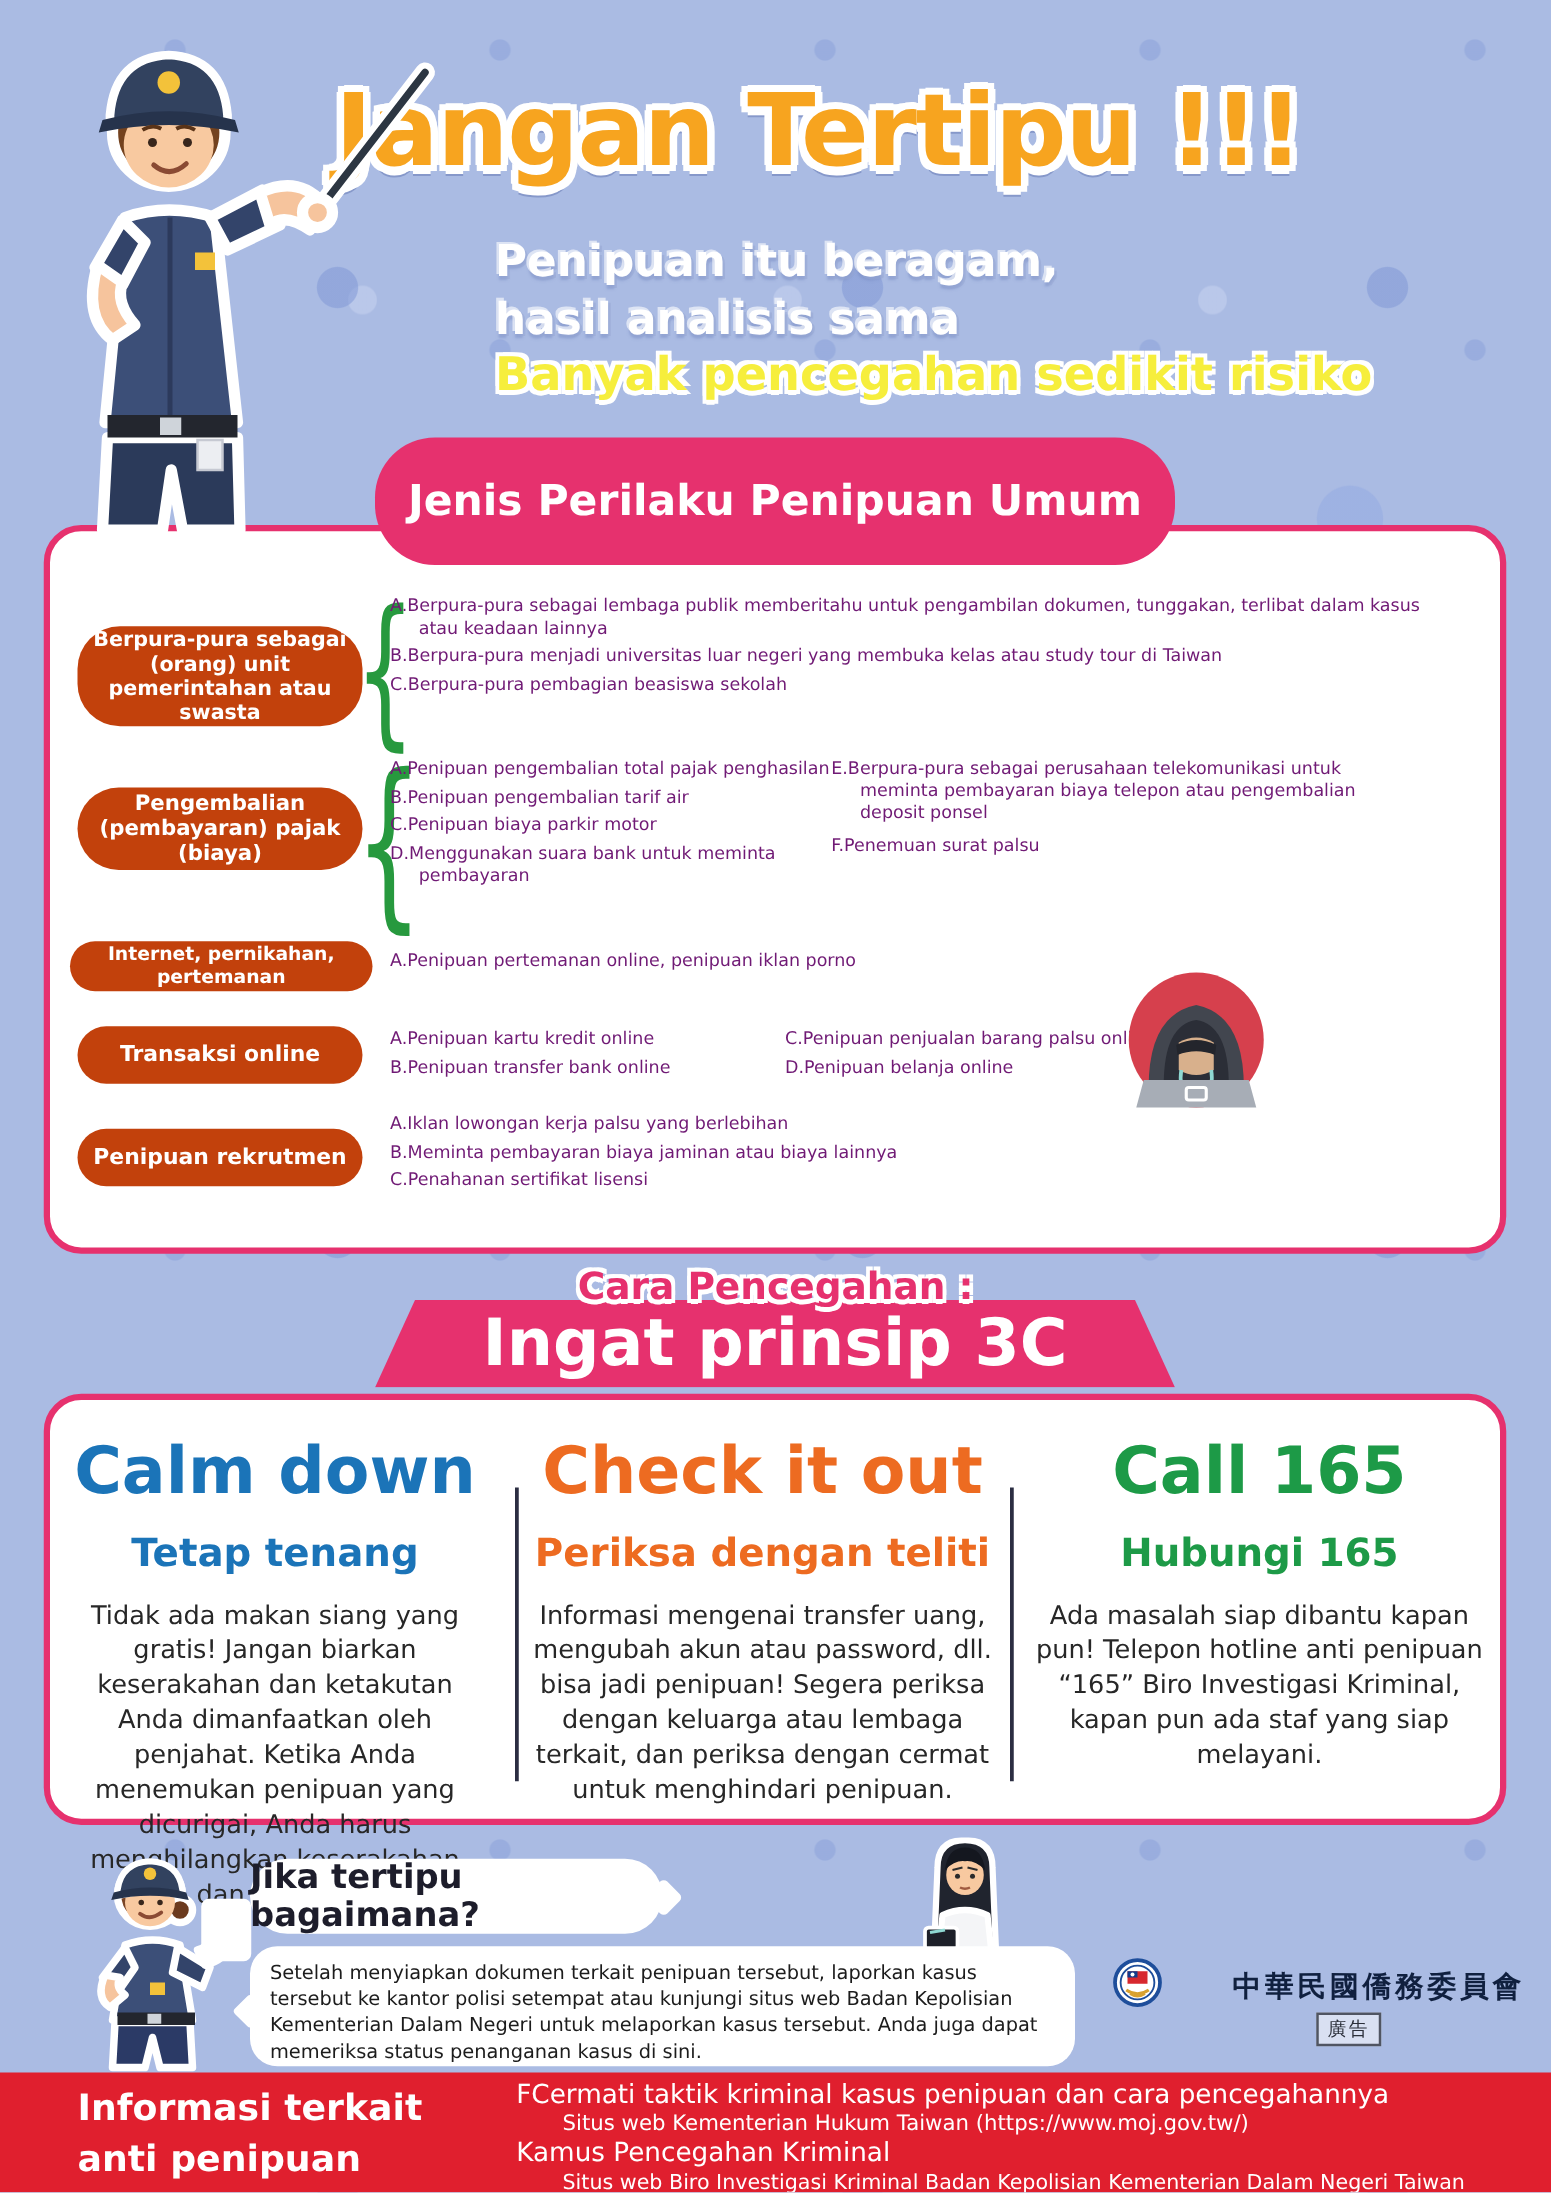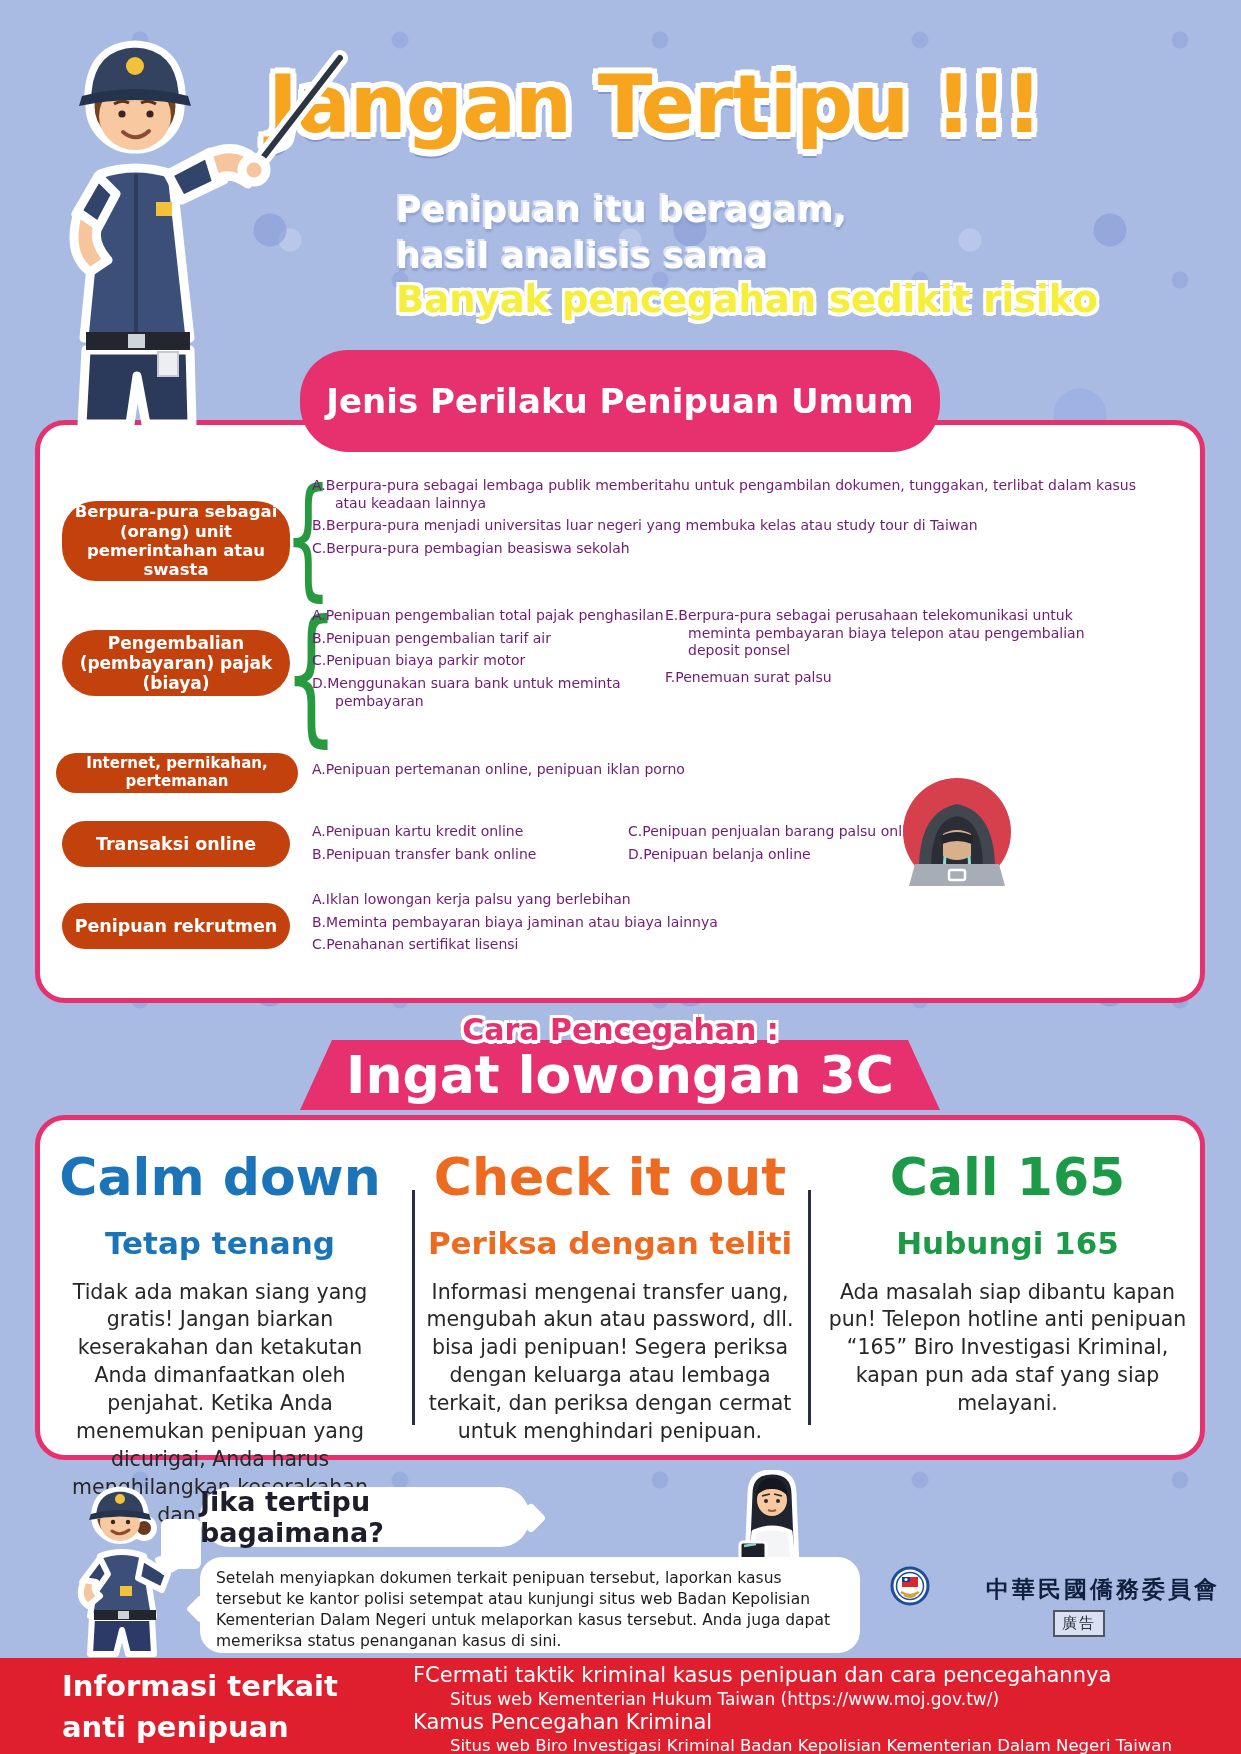--- a/index.html
+++ b/index.html
@@ -197,21 +197,21 @@
     <path d="M26 104 Q24 40 64 32 Q104 40 102 104 Z" fill="#42464f"></path>
     <path d="M38 96 Q38 48 64 44 Q90 48 90 96 Z" fill="#2b2e37"></path>
     <path d="M50 62 Q64 54 78 62 L78 84 Q64 92 50 84 Z" fill="#d8b08c"></path>
     <path d="M48 64 Q64 56 80 64 L79 72 Q64 66 49 72 Z" fill="#23252c"></path>
     <path d="M52 84 Q50 98 56 104 M76 84 Q78 98 72 104" stroke="#8fd8d2" stroke-width="3" fill="none"></path>
     <path d="M22 92 L106 92 L112 114 L16 114 Z" fill="#a7adb6"></path>
     <rect x="56" y="98" width="16" height="10" rx="2" fill="none" stroke="#fff" stroke-width="2.5"></rect>
   </svg>
 
   <div class="abs kicker">Cara Pencegahan :</div>
-  <div class="abs ribbon">Ingat lowongan 3C</div>
+  <div class="abs ribbon">Ingat prinsip 3C</div>
 
   <div class="abs c-box">
     <div class="c-col c-col1">
       <div class="c-title blue">Calm down</div>
       <div class="c-sub blue">Tetap tenang</div>
       <div class="c-body">Tidak ada makan siang yang gratis! Jangan biarkan keserakahan dan ketakutan Anda dimanfaatkan oleh penjahat. Ketika Anda menemukan penipuan yang dicurigai, Anda harus menghilangkan keserakahan Anda dan tetap tenang.</div>
     </div>
     <div class="c-div c-div1"></div>
     <div class="c-col c-col2">
       <div class="c-title orange">Check it out</div>

